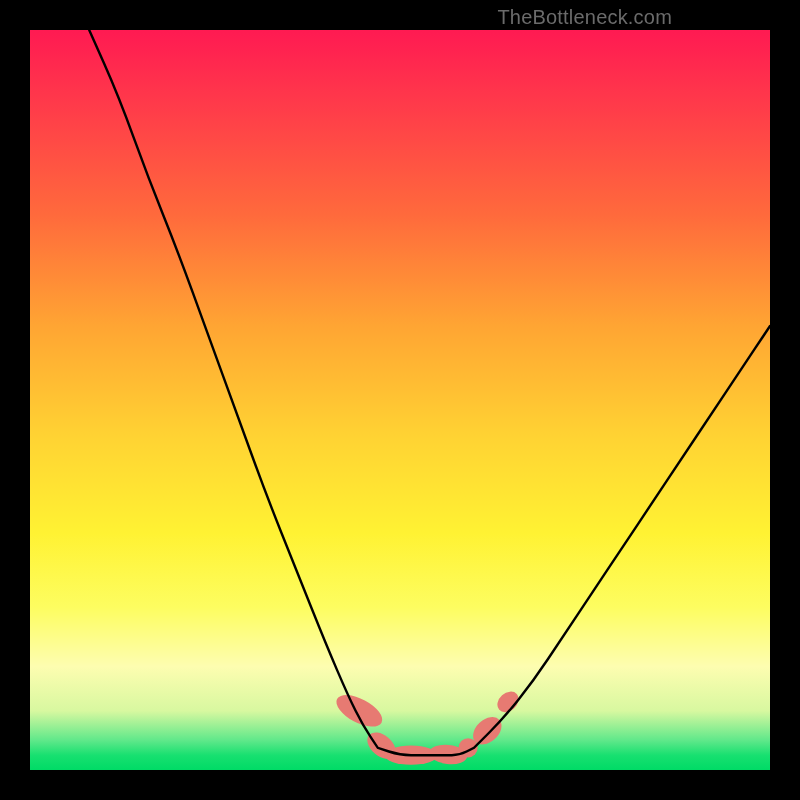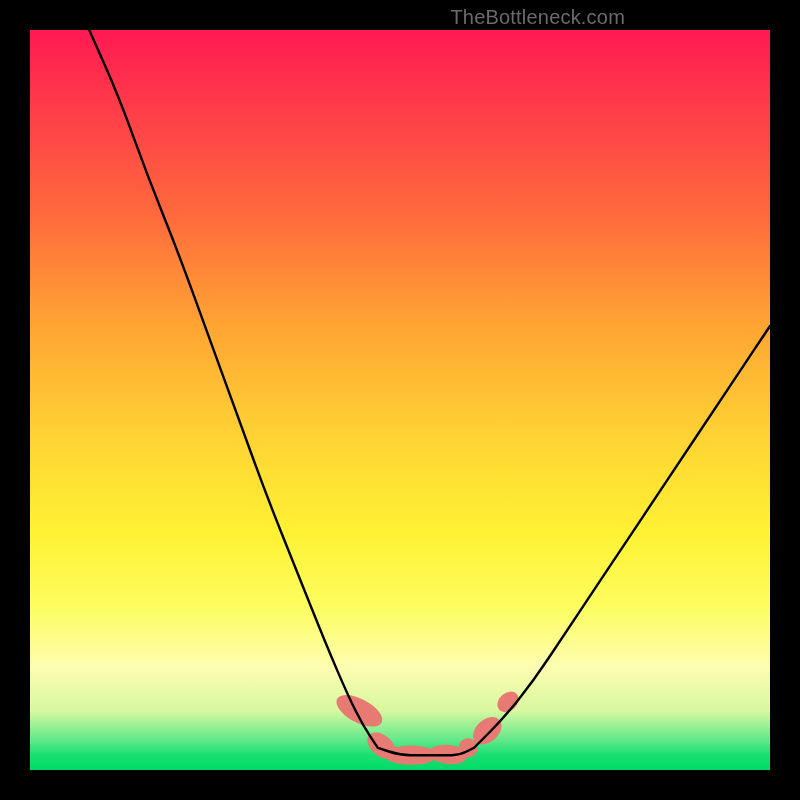--- a/index.html
+++ b/index.html
@@ -11,20 +11,21 @@
     overflow: hidden;
     font-family: Arial, Helvetica, sans-serif;
   }
   .frame {
     position: absolute;
     left: 0;
     top: 0;
     width: 633px;
     height: 800px;
     background: #000;
+    padding-left: 47px;
   }
   .plot {
     position: absolute;
     left: 30px;
     top: 30px;
     width: 740px;
     height: 740px;
     
     background: linear-gradient(
       to bottom,

